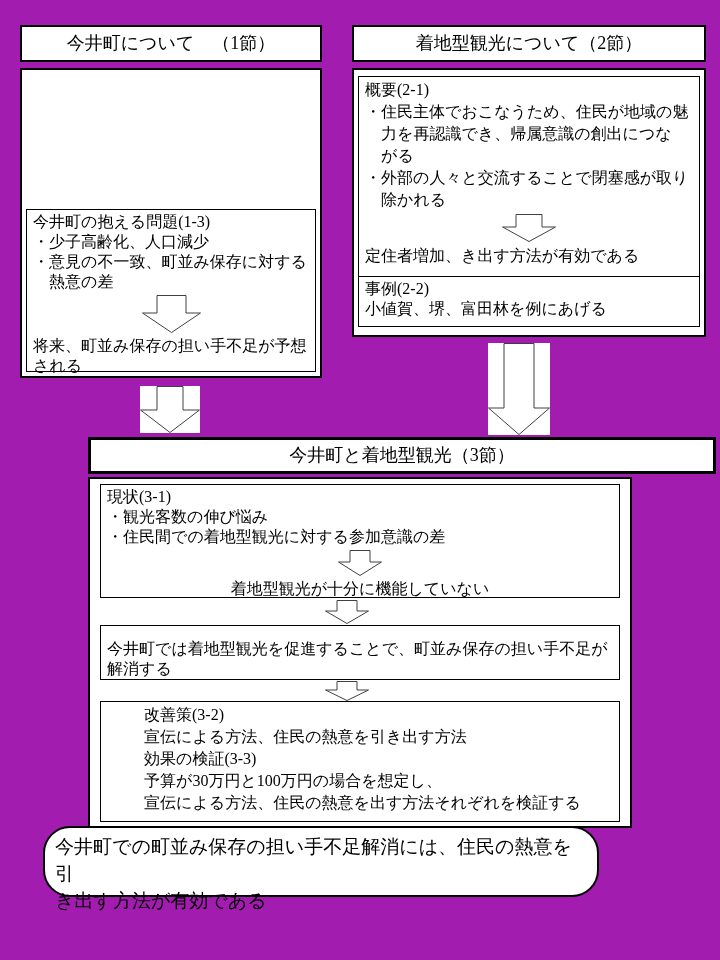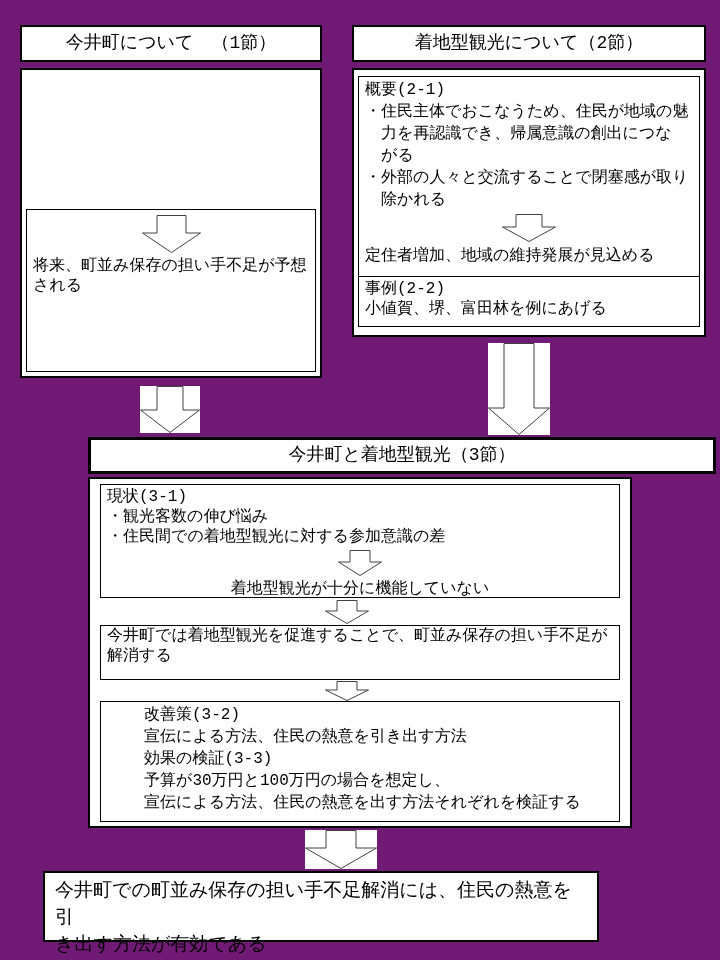--- a/index.html
+++ b/index.html
@@ -1,18 +1,18 @@
 <!DOCTYPE html>
 <html><head>
 <meta charset="utf-8">
 <style>
   html,body{margin:0;padding:0;background:#ffffff;}
   .canvas{
-    position:relative;width:720px;height:960px;background:#701a75;
-    font-family:Liberation Mono, monospace;color:#000000;
+    position:relative;width:720px;height:960px;background:#a21caf;
+    font-family:Liberation Serif, serif;color:#000000;
     overflow:hidden;
   }
   .abs{position:absolute;box-sizing:border-box;background:#ffffff;}
   .b1{border:1px solid #000000;}
   .b2{border:2px solid #000000;}
   .b3{border:3px solid #000000;}
   .title{font-size:18px;text-align:center;}
   .content{font-size:16px;line-height:20px;padding:2px 6px;}
   .content.lh22{line-height:22px;}
   .txt{white-space:pre-line;}
@@ -28,20 +28,24 @@
 <div class="canvas">
 
   <div class="abs b2 title" style="left:20px;top:25px;width:302px;height:37px;line-height:33px;">
     <span>今井町について　（1節）</span>
   </div>
 
   <div class="abs b2" style="left:20px;top:68px;width:302px;height:310px;"></div>
 
 
   <div class="abs b1 content" style="left:26px;top:209px;width:290px;height:163px;">
+    <div class="txt">今井町の抱える問題(1-3)
+・少子高齢化、人口減少
+・意見の不一致、町並み保存に対する
+　熱意の差</div>
     <div class="arrow-row">
       <svg class="arrow" style="display:inline-block" width="59" height="38" viewBox="0 0 59 38" preserveAspectRatio="none">
         <polygon points="15,0.5 44,0.5 44,18 58.5,18 29.5,37.5 0.5,18 15,18"></polygon>
       </svg>
     </div>
     <div class="txt">将来、町並み保存の担い手不足が予想
 される</div>
   </div>
 
   <svg class="arrow abs" style="left:140px;top:386px;border:none;" width="60" height="47" viewBox="0 0 60 47" preserveAspectRatio="none">
@@ -59,21 +63,21 @@
 ・住民主体でおこなうため、住民が地域の魅
 　力を再認識でき、帰属意識の創出につな
 　がる
 ・外部の人々と交流することで閉塞感が取り
 　除かれる</div>
     <div class="arrow-row">
       <svg class="arrow" style="display:inline-block" width="54" height="28" viewBox="0 0 54 28" preserveAspectRatio="none">
         <polygon points="14,0.5 40,0.5 40,13 53.5,13 27,27.5 0.5,13 14,13"></polygon>
       </svg>
     </div>
-    <div class="txt">定住者増加、地域の維持発展が見込める</div>
+    <div class="txt">定住者増加、き出す方法が有効である</div>
   </div>
 
   <div class="abs b1 content" style="left:358px;top:276px;width:342px;height:51px;">
     <div class="txt">事例(2-2)
 小値賀、堺、富田林を例にあげる</div>
   </div>
 
   <svg class="arrow abs" style="left:488px;top:343px;border:none;" width="62" height="92" viewBox="0 0 62 92" preserveAspectRatio="none">
     <polygon points="16,0.5 46,0.5 46,65 61.5,65 31,91.5 0.5,65 16,65"></polygon>
   </svg>
@@ -93,39 +97,39 @@
         <polygon points="12,0.5 32,0.5 32,12 43.5,12 22,25.5 0.5,12 12,12"></polygon>
       </svg>
     </div>
     <div class="txt center">着地型観光が十分に機能していない</div>
   </div>
 
   <svg class="arrow abs" style="left:325px;top:600px;border:none;" width="44" height="24" viewBox="0 0 44 24" preserveAspectRatio="none">
     <polygon points="12,0.5 32,0.5 32,11 43.5,11 22,23.5 0.5,11 12,11"></polygon>
   </svg>
 
-  <div class="abs b1 content" style="left:100px;top:625px;width:520px;height:55px;padding-top:0;">
+  <div class="abs b1 content" style="left:100px;top:625px;width:520px;height:55px;padding-top:13px;">
     <div class="txt">今井町では着地型観光を促進することで、町並み保存の担い手不足が
 解消する</div>
   </div>
 
   <svg class="arrow abs" style="left:325px;top:681px;border:none;" width="44" height="20" viewBox="0 0 44 20" preserveAspectRatio="none">
     <polygon points="12,0.5 32,0.5 32,9 43.5,9 22,19.5 0.5,9 12,9"></polygon>
   </svg>
 
   <div class="abs b1 content lh22" style="left:100px;top:701px;width:520px;height:121px;padding-left:43px;">
     <div class="txt">改善策(3-2)
 宣伝による方法、住民の熱意を引き出す方法
 効果の検証(3-3)
 予算が30万円と100万円の場合を想定し、
 宣伝による方法、住民の熱意を出す方法それぞれを検証する</div>
   </div>
 
   <svg class="arrow abs" style="left:305px;top:830px;border:none;" width="72" height="39" viewBox="0 0 72 39" preserveAspectRatio="none">
     <polygon points="21,0.5 51,0.5 51,18 71.5,18 36,38.5 0.5,18 21,18"></polygon>
   </svg>
 
-  <div class="abs b2" style="left:43px;top:871px;width:556px;height:71px;">
+  <div class="abs b2" style="left:43px;top:826px;width:556px;height:71px;border-radius:27px;">
     <div class="conclusion-text">今井町での町並み保存の担い手不足解消には、住民の熱意を引
 き出す方法が有効である</div>
   </div>
 
 </div>
 
 </body></html>

